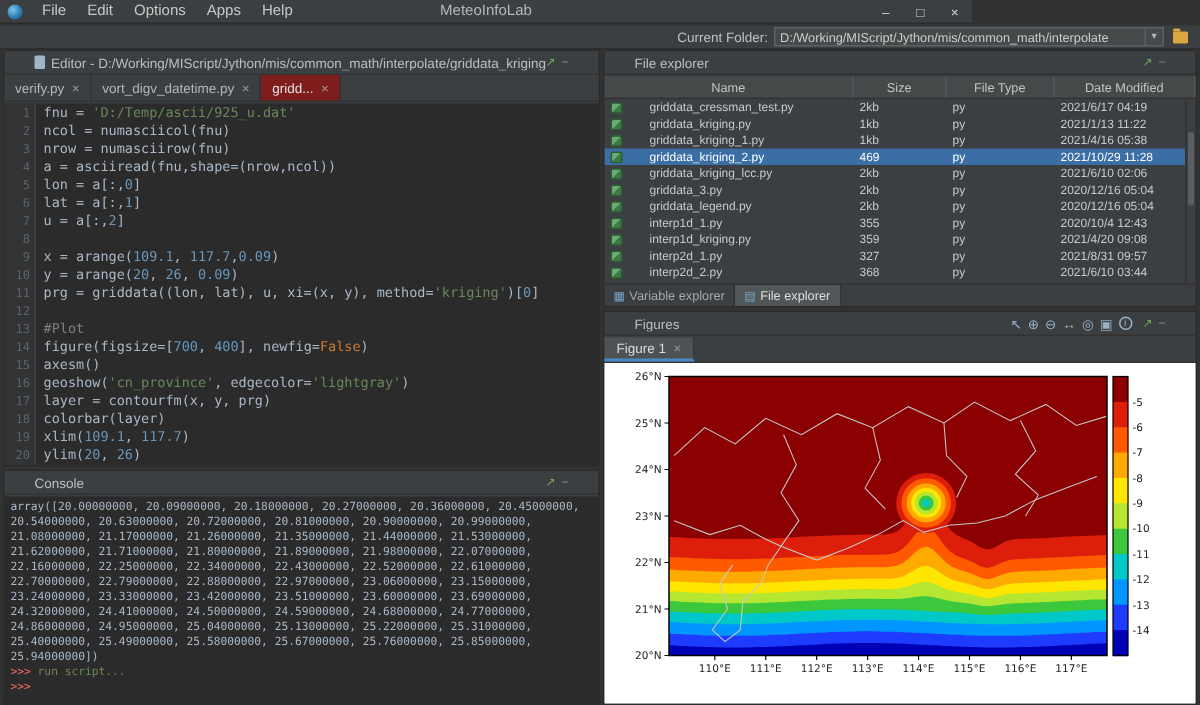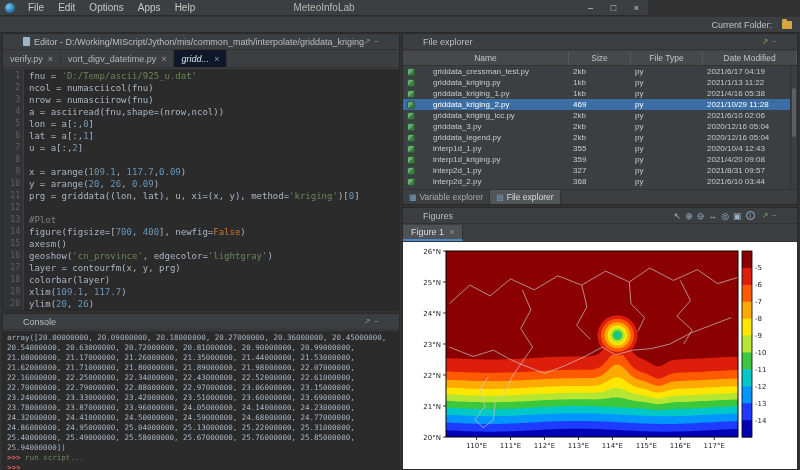--- a/index.html
+++ b/index.html
@@ -34,21 +34,21 @@
   .header-icons { margin-left:auto; display:flex; gap:4px; align-items:center; }
   .header-icons + .header-icons { margin-left:7px; }
   .hicon { font-size:8px; line-height:14px; color:#8d8d8d; }
   .hicon.green { color:#73a657; }
   .file-page-ico { width:7px; height:9px; background:#9fb6c9; border-radius:1px; margin-right:4px; flex:none; }
 
   
   #editor { left:2px; top:33px; width:398px; height:278px; }
   .tabbar { height:18px; background:#3c3f41; display:flex; border-bottom:1px solid #323232; }
   .tab { display:flex; align-items:center; gap:5px; padding:0 7px; font-size:9px; color:#b5b5b5; border-right:1px solid #323232; }
-  .tab.active { background:#0f172a; color:#e2e2e2;font-style:italic; }
+  .tab.active { background:#7f1d1d; color:#e2e2e2; }
   .tab-close { font-size:9px; color:#989898; }
   .editor-body { position:absolute; top:35px; bottom:0; left:0; right:0; background:#2b2b2b; display:flex; overflow:hidden; }
   .gutter { width:21px; background:#313335; border-right:1px solid #3c3f41; color:#606366;
             font-family:"DejaVu Sans Mono",monospace; font-size:8px; text-align:right; padding:1px 3px 0 0; flex:none; }
   .gutter div { height:12px; line-height:12px; }
   .code { flex:1; font-family:"DejaVu Sans Mono",monospace; font-size:9px; color:#a9b7c6;
           padding:1px 0 0 5px; white-space:pre; overflow:hidden; }
   .code > div { height:12px; line-height:12px; }
   .tok-s { color:#6a8759; } .tok-n { color:#6897bb; } .tok-c { color:#808080; } .tok-k { color:#cc7832; }
 
@@ -109,20 +109,24 @@
     <span class="win-title">MeteoInfoLab</span>
     <span class="win-controls">
       <span class="win-btn">–</span>
       <span class="win-btn">□</span>
       <span class="win-btn">×</span>
     </span>
   </div>
 
   <div class="folderbar">
     <span class="folder-label">Current Folder:</span>
+    <span class="combo">
+      <span class="combo-text">D:/Working/MIScript/Jython/mis/common_math/interpolate</span>
+      <span class="combo-arrow">▾</span>
+    </span>
     <span class="folder-btn">
       <span class="folder-ico"></span>
     </span>
   </div>
 
   <div class="panel" id="editor">
     <div class="panel-header">
       <span class="file-page-ico"></span>
       <span class="panel-title">Editor - D:/Working/MIScript/Jython/mis/common_math/interpolate/griddata_kriging_2.py</span>
       <span class="header-icons">
@@ -180,21 +184,20 @@
       </span>
     </div>
     <div class="console-body" id="console-body">
         <div><span>array([20.00000000, 20.09000000, 20.18000000, 20.27000000, 20.36000000, 20.45000000,</span></div>
         <div><span>20.54000000, 20.63000000, 20.72000000, 20.81000000, 20.90000000, 20.99000000,</span></div>
         <div><span>21.08000000, 21.17000000, 21.26000000, 21.35000000, 21.44000000, 21.53000000,</span></div>
         <div><span>21.62000000, 21.71000000, 21.80000000, 21.89000000, 21.98000000, 22.07000000,</span></div>
         <div><span>22.16000000, 22.25000000, 22.34000000, 22.43000000, 22.52000000, 22.61000000,</span></div>
         <div><span>22.70000000, 22.79000000, 22.88000000, 22.97000000, 23.06000000, 23.15000000,</span></div>
         <div><span>23.24000000, 23.33000000, 23.42000000, 23.51000000, 23.60000000, 23.69000000,</span></div>
-        <div><span>23.78000000, 23.87000000, 23.96000000, 24.05000000, 24.14000000, 24.23000000,</span></div>
         <div><span>24.32000000, 24.41000000, 24.50000000, 24.59000000, 24.68000000, 24.77000000,</span></div>
         <div><span>24.86000000, 24.95000000, 25.04000000, 25.13000000, 25.22000000, 25.31000000,</span></div>
         <div><span>25.40000000, 25.49000000, 25.58000000, 25.67000000, 25.76000000, 25.85000000,</span></div>
         <div><span>25.94000000])</span></div>
         <div><span class="prompt">&gt;&gt;&gt;</span><span class="cmd"> run script...</span></div>
         <div><span class="prompt">&gt;&gt;&gt;</span></div>
       </div>
   </div>
 
   <div class="panel" id="fileexp">

